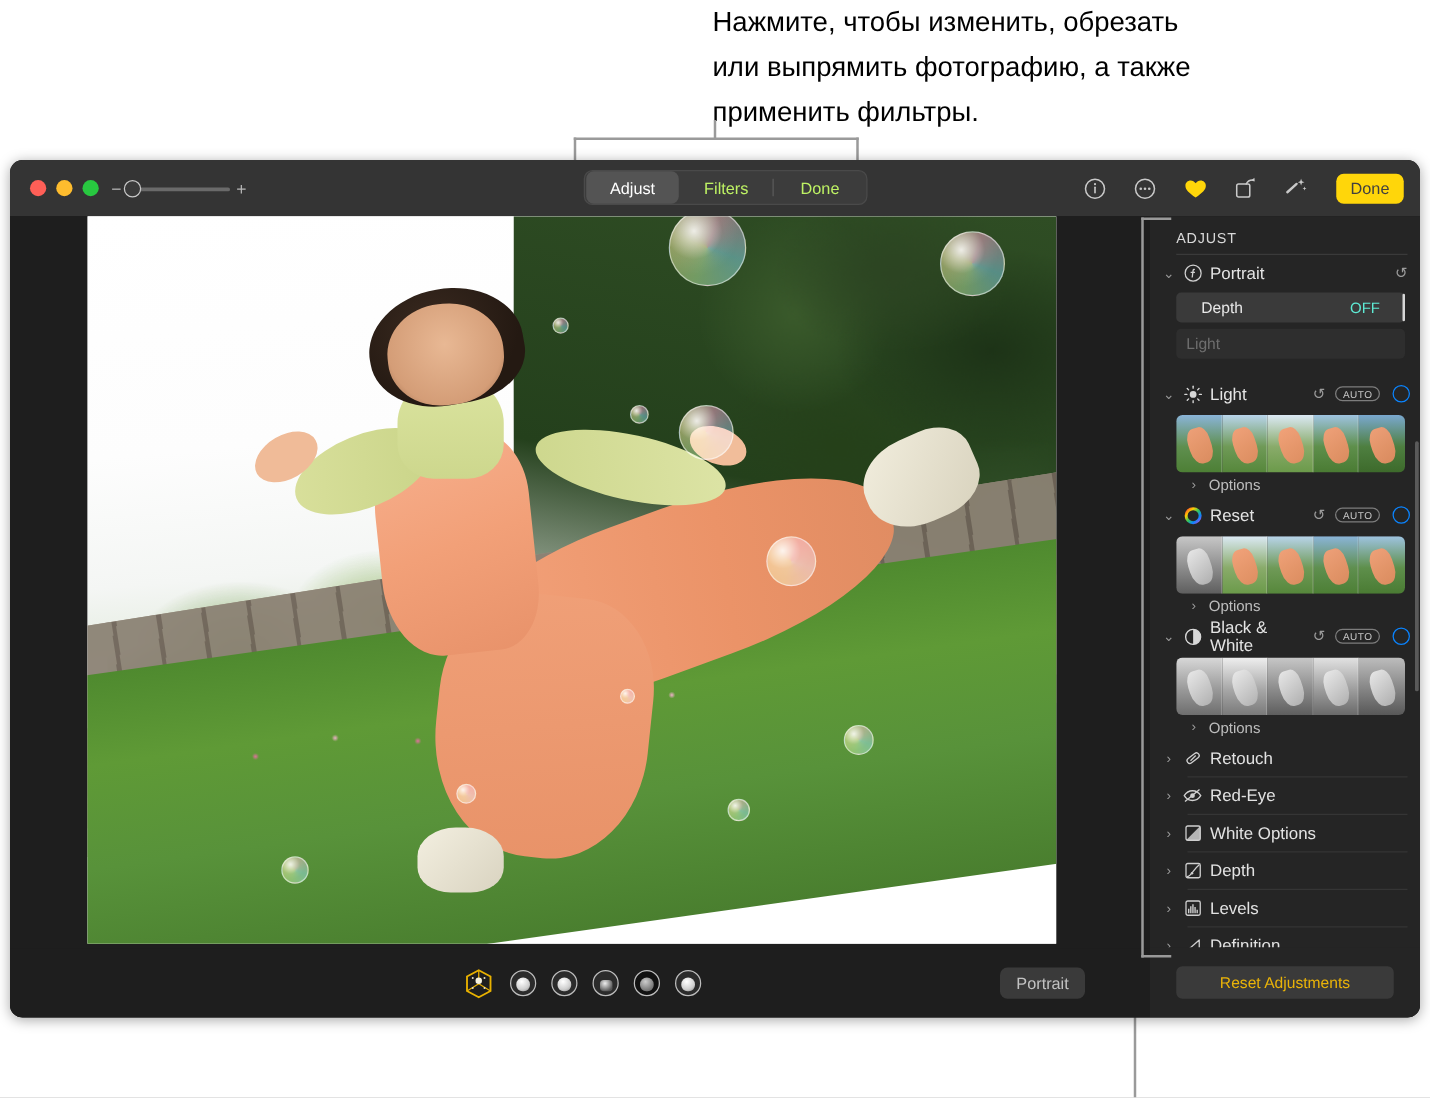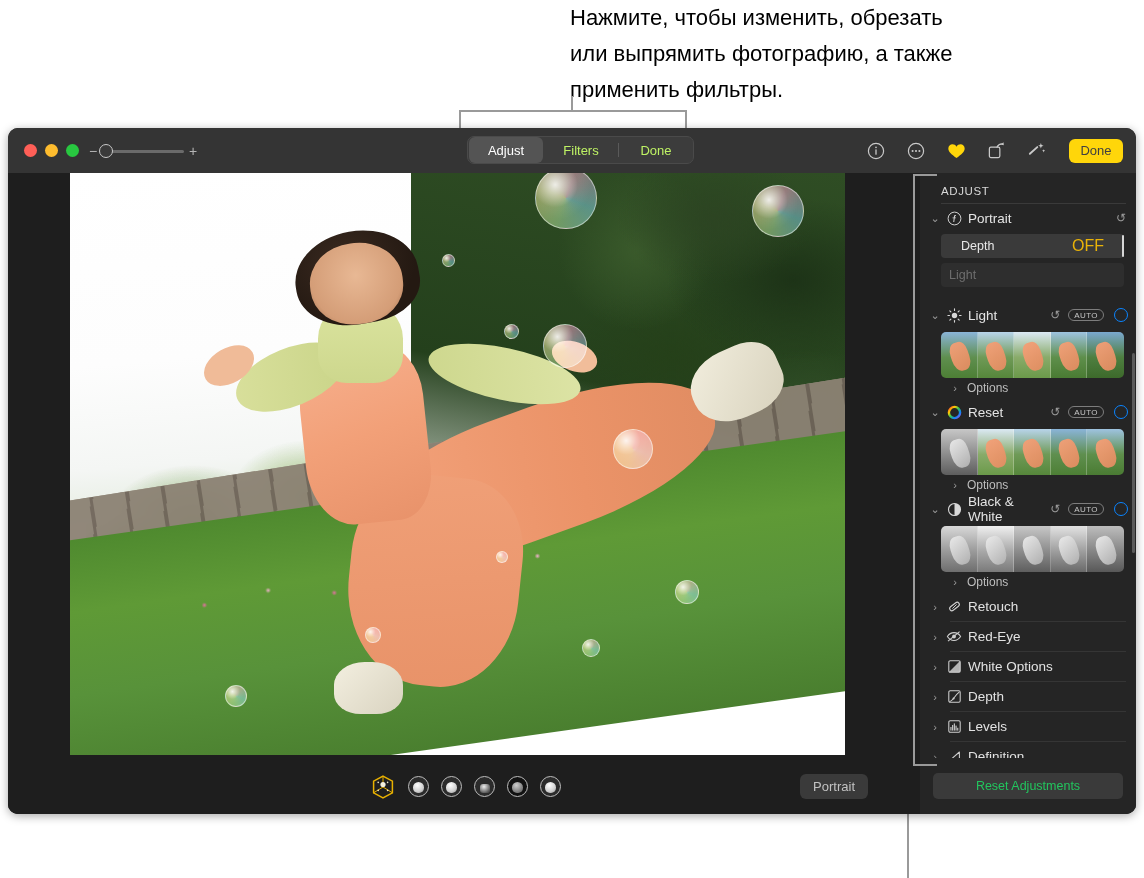--- a/index.html
+++ b/index.html
@@ -302,21 +302,21 @@
   .toggle-ring {
     width: 14px; height: 14px; border-radius: 50%;
     border: 1.8px solid #0a84ff; flex: 0 0 14px; margin-left: 4px;
   }
 
   .depth-row {
     margin: 2px 12px 0 21px; height: 24px; border-radius: 4px;
     background: #3a3a3a; display: flex; align-items: center;
     padding: 0 20px; color: #e8e8e8; font-size: 12.5px; position: relative;
   }
-  .depth-row .val { margin-left: auto; color: #eab308; font-size: 16px; }
+  .depth-row .val { margin-left: auto; color: #5eead4; font-size: 12px; }
   .depth-row::after {
     content: ""; position: absolute; right: 0; top: 1px; bottom: 1px;
     width: 2px; background: #d6d6d6; border-radius: 1px;
   }
   .light-row {
     margin: 5px 12px 0 21px; height: 24px; border-radius: 4px;
     background: #2e2e2e; display: flex; align-items: center;
     padding: 0 8px; color: #6e6e6e; font-size: 12.5px;
   }
 
@@ -337,22 +337,22 @@
     display: flex; align-items: center; height: 29px;
     padding: 0 10px 0 10px; gap: 6px; color: #e2e2e2; font-size: 13.5px;
   }
   .list-hr { height: 1px; background: #353535; margin-left: 30px; margin-right: 10px; }
 
   #reset-wrap {
     position: absolute; left: 0; bottom: 0; width: 216px; height: 56px;
     background: #252525; display: flex; align-items: center; justify-content: center;
   }
   #reset-button {
-    width: 190px; height: 26px; border-radius: 5px;
-    background: #3a3a3a; color: #22c55e; font-size: 12.5px;
+    width: 174px; height: 26px; border-radius: 5px;
+    background: #3a3a3a; color: #eab308; font-size: 12.5px;
     display: flex; align-items: center; justify-content: center;
   }
   #insp-scrollbar {
     position: absolute; right: 1px; top: 180px; width: 3px; height: 200px;
     background: #5a5a5a; border-radius: 2px;
   }
 
   
   .tg { position: absolute; inset: 0; }
   .tg-a { background: linear-gradient(180deg,#8ab4d8 0%,#5f8f4f 55%,#4d7f35 100%); }

